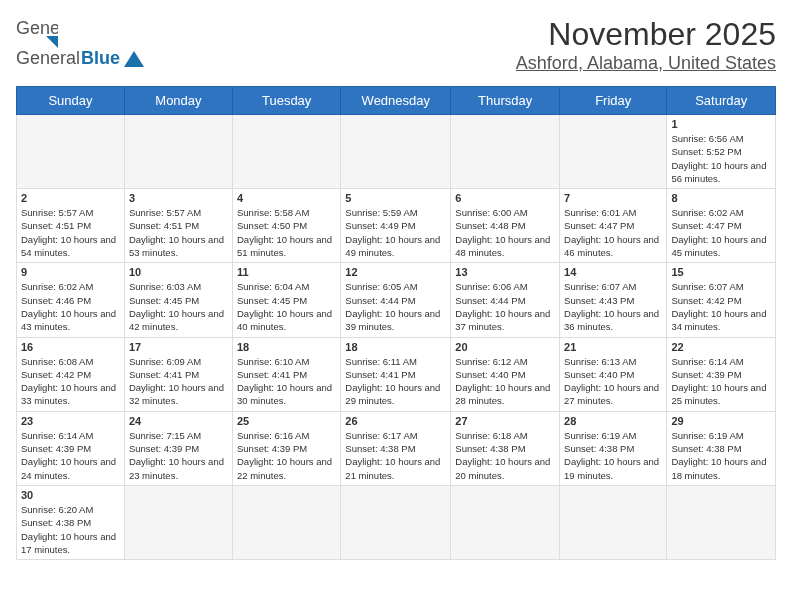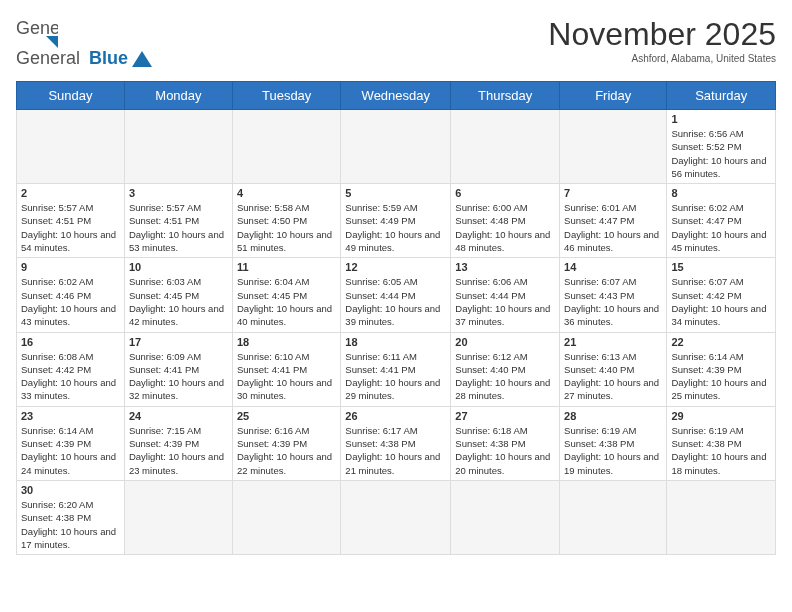--- a/index.html
+++ b/index.html
@@ -28,22 +28,23 @@
     }
     .title-area {
       text-align: right;
     }
     .month-title {
       font-size: 32px;
       color: #333;
       font-weight: normal;
     }
     .location-title {
-      font-size: 10px;
+      font-size: 18px;
       color: #555;
+      text-decoration: underline;
     }
     .calendar-table {
       width: 100%;
       border-collapse: collapse;
       border: 1px solid #ccc;
     }
     .calendar-table th {
       background-color: #2f74c0;
       color: #fff;
       font-size: 13px;
@@ -85,21 +86,21 @@
     <div class="logo-wrapper">
       <div>
         <svg width="42" height="32" viewBox="0 0 42 32">
           <text x="0" y="18" font-size="18" font-family="Arial" fill="#555">General</text>
           <polygon points="30,20 42,20 42,32" fill="#1a6fad"></polygon>
         </svg>
       </div>
     </div>
     <div style="display:flex; align-items:center; margin-top:-4px;">
       <span style="font-size:18px; color:#555;">General</span>
-      <span style="font-size:18px; color:#1a6fad; font-weight:bold; margin-left:9px;">Blue</span>
+      <span style="font-size:18px; color:#1a6fad; font-weight:bold; margin-left:1px;">Blue</span>
       <div style="margin-left:4px; width:0; height:0; border-left:10px solid transparent; border-right:10px solid transparent; border-bottom:16px solid #1a6fad;"></div>
     </div>
   </div>
   <div class="title-area">
     <div class="month-title">November 2025</div>
     <div class="location-title">Ashford, Alabama, United States</div>
   </div>
 </div>
 
 <table class="calendar-table">

